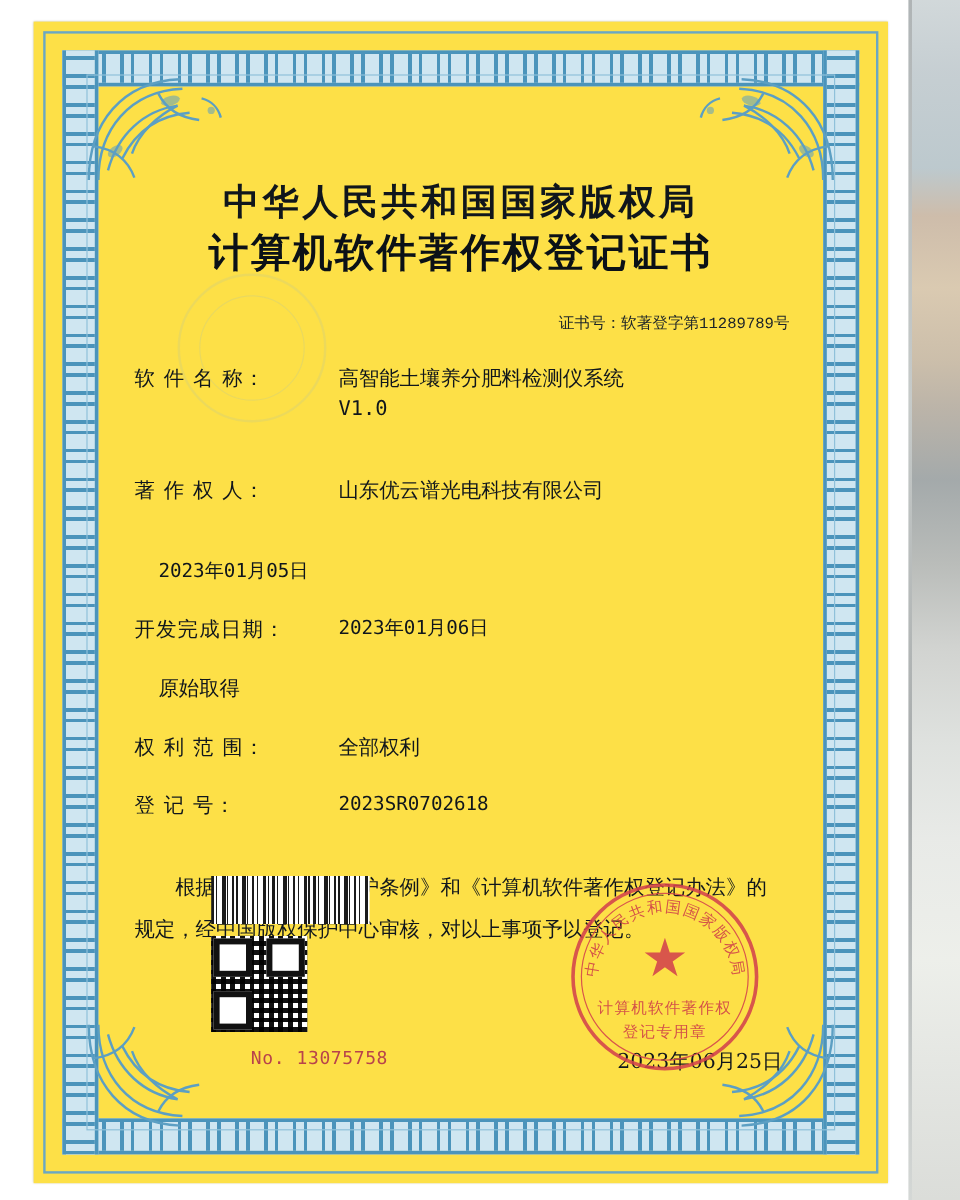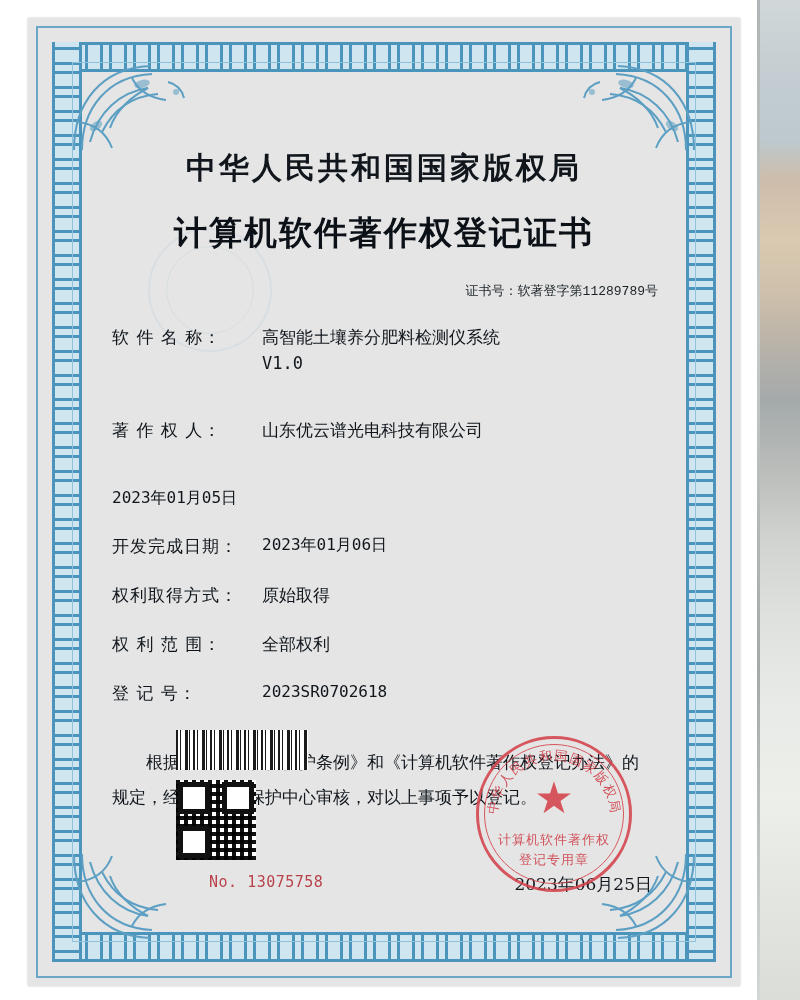--- a/index.html
+++ b/index.html
@@ -40,21 +40,21 @@
     opacity: .7;
   }
 
   
   #certificate {
     position: absolute;
     left: 28px;
     top: 18px;
     width: 712px;
     height: 968px;
-    background: #e5e5e5;
+    background: #fde047;
     box-shadow: 0 0 2px rgba(0,0,0,.25);
   }
 
   
   .border-frame {
     position: absolute;
     left: 8px;
     top: 8px;
     right: 8px;
     bottom: 8px;
@@ -141,21 +141,20 @@
     color: #10161c;
     margin-top: 70px;
     font-family: "DejaVu Serif", serif;
     font-weight: 600;
   }
   .title-main {
     text-align: center;
     font-size: 33px;
     letter-spacing: 2px;
     color: #0b1117;
-    margin-top: 22px;
     font-weight: 700;
     font-family: "DejaVu Serif", serif;
   }
   .cert-no {
     text-align: right;
     font-size: 13px;
     color: #1b2328;
     margin-top: 26px;
     padding-right: 22px;
     font-family: Liberation Mono, monospace;
@@ -171,20 +170,21 @@
   }
   .field-label {
     width: 150px;
     flex: 0 0 150px;
     letter-spacing: 1px;
     font-family: "DejaVu Serif", serif;
   }
   .field-value {
     flex: 1;
     font-family: "DejaVu Serif", serif;
+    margin-left: 20px;
   }
   .field-value .sub {
     display: block;
     margin-top: 4px;
     font-family: "DejaVu Sans Mono", monospace;
     font-size: 17px;
   }
   .mono { font-family: "DejaVu Sans Mono", monospace; font-size: 16px; }
 
   .gap-lg { margin-top: 46px; }
@@ -410,21 +410,20 @@
     <div class="field-row gap-lg">
       <div class="field-value mono">2023年01月05日</div>
     </div>
 
     <div class="field-row">
       <div class="field-label">开发完成日期：</div>
       <div class="field-value mono">2023年01月06日</div>
     </div>
 
     <div class="field-row">
-      <div class="field-label">权利取得方式：</div>
       <div class="field-value">原始取得</div>
     </div>
 
     <div class="field-row">
       <div class="field-label">权 利 范 围：</div>
       <div class="field-value">全部权利</div>
     </div>
 
     <div class="field-row">
       <div class="field-label">登 记 号：</div>

